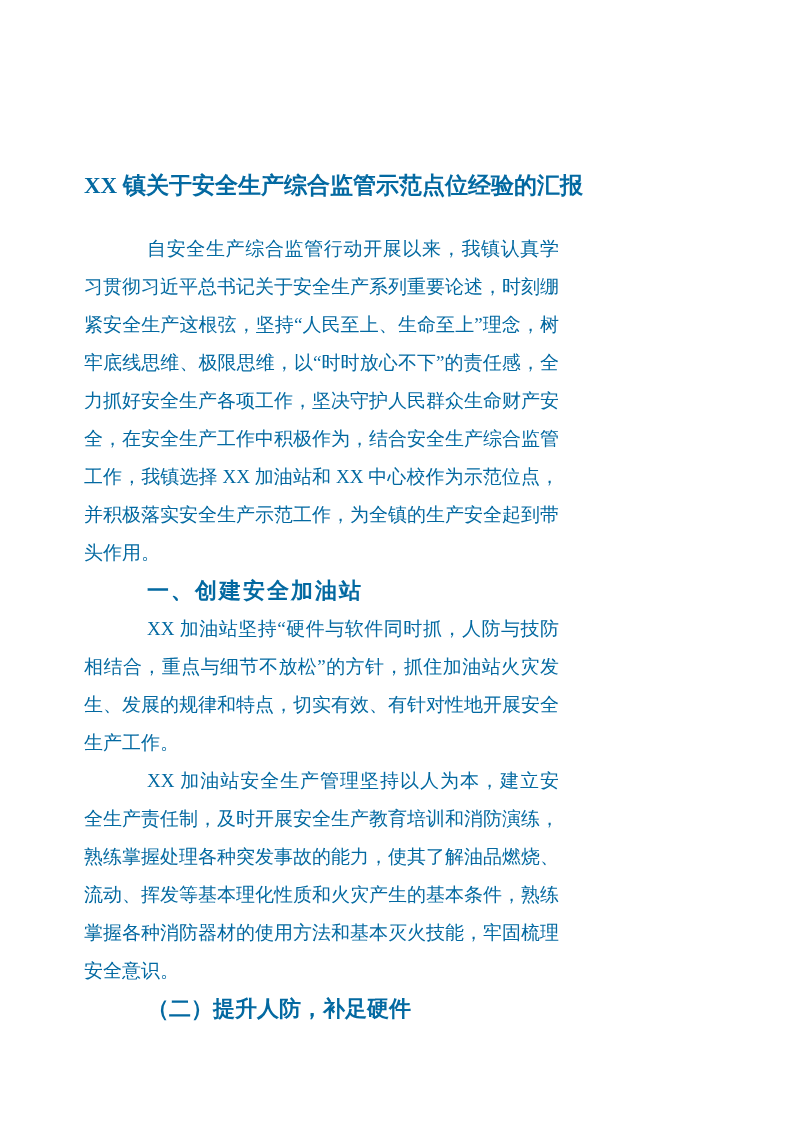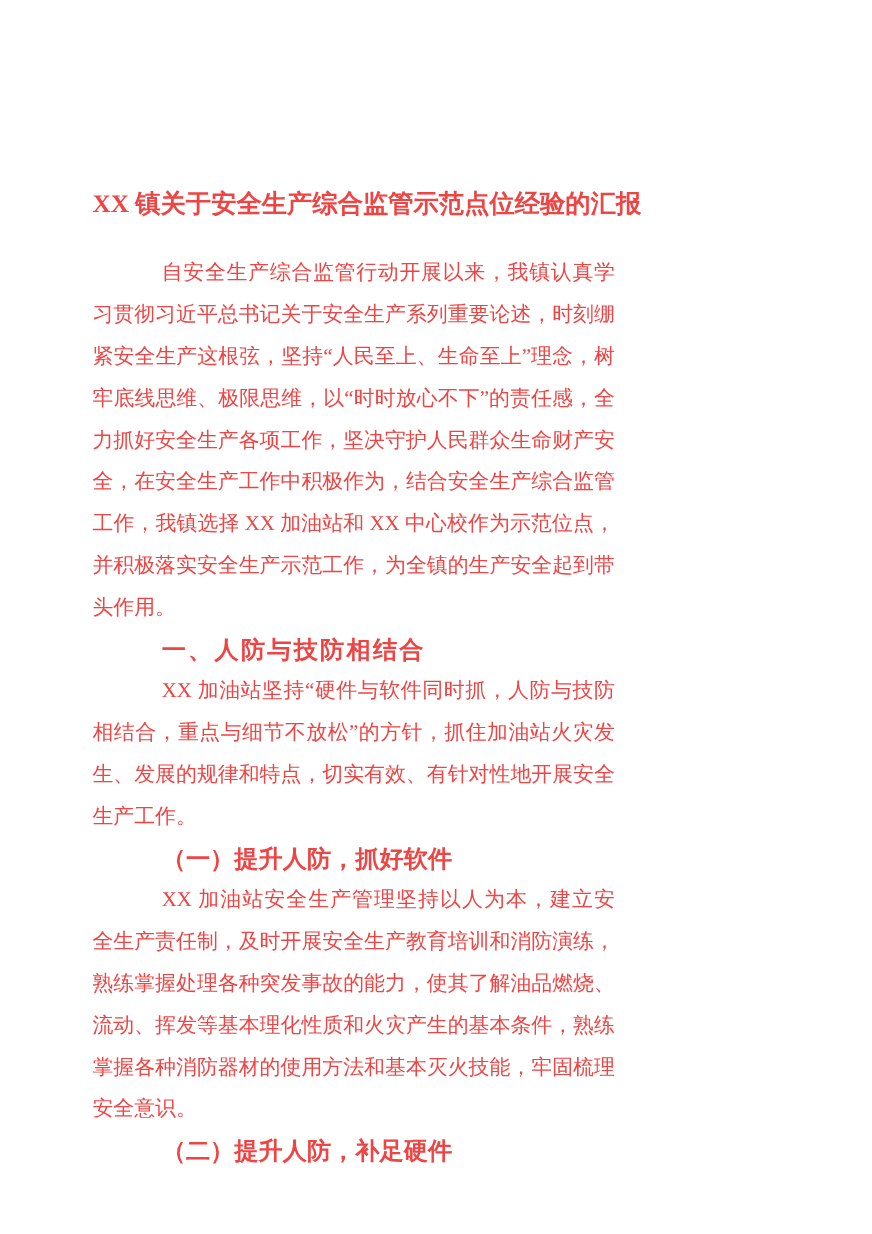--- a/index.html
+++ b/index.html
@@ -9,21 +9,21 @@
   }
   .page {
     position: relative;
     width: 643px;
     height: 1122px;
     background: #ffffff;
     box-sizing: border-box;
     padding: 167px 84px 0 84px;
     overflow: hidden;
     font-family: "Liberation Serif", "DejaVu Serif", serif;
-    color: #ef4444;
+    color: #0369a1;
   }
   .doc-title {
     font-size: 23px;
     font-weight: bold;
     line-height: 38px;
     text-align: center;
     margin: 0 0 25px 0;
     white-space: nowrap;
   }
   .para {
@@ -52,23 +52,22 @@
   }
 </style>
 </head>
 <body>
 
 <div class="page">
   <h1 class="doc-title">XX 镇关于安全生产综合监管示范点位经验的汇报</h1>
 
   <p class="para">自安全生产综合监管行动开展以来，我镇认真学习贯彻习近平总书记关于安全生产系列重要论述，时刻绷紧安全生产这根弦，坚持“人民至上、生命至上”理念，树牢底线思维、极限思维，以“时时放心不下”的责任感，全力抓好安全生产各项工作，坚决守护人民群众生命财产安全，在安全生产工作中积极作为，结合安全生产综合监管工作，我镇选择 XX 加油站和 XX 中心校作为示范位点，并积极落实安全生产示范工作，为全镇的生产安全起到带头作用。</p>
 
-  <h2 class="heading1">一、人防与技防相结合</h2>
+  <h2 class="heading1">一、创建安全加油站</h2>
 
   <p class="para">XX 加油站坚持“硬件与软件同时抓，人防与技防相结合，重点与细节不放松”的方针，抓住加油站火灾发生、发展的规律和特点，切实有效、有针对性地开展安全生产工作。</p>
 
-  <h3 class="heading2">（一）提升人防，抓好软件</h3>
 
   <p class="para">XX 加油站安全生产管理坚持以人为本，建立安全生产责任制，及时开展安全生产教育培训和消防演练，熟练掌握处理各种突发事故的能力，使其了解油品燃烧、流动、挥发等基本理化性质和火灾产生的基本条件，熟练掌握各种消防器材的使用方法和基本灭火技能，牢固梳理安全意识。</p>
 
   <h3 class="heading2">（二）提升人防，补足硬件</h3>
 
 </div>
 
 </body></html>

